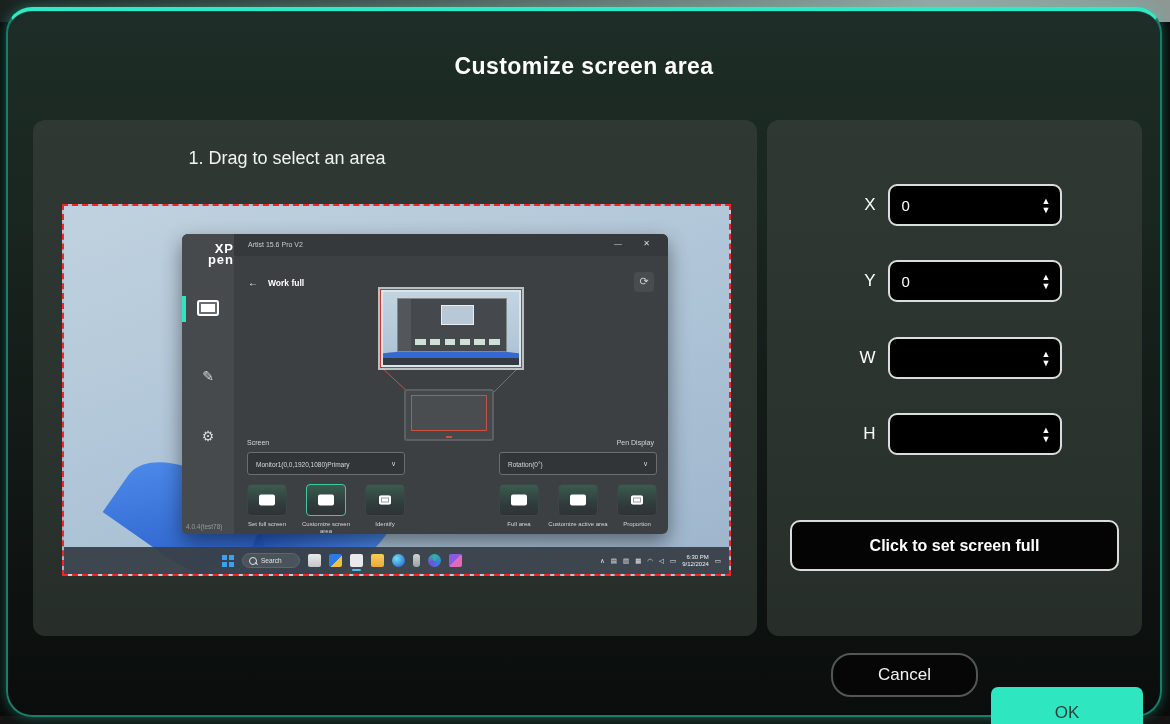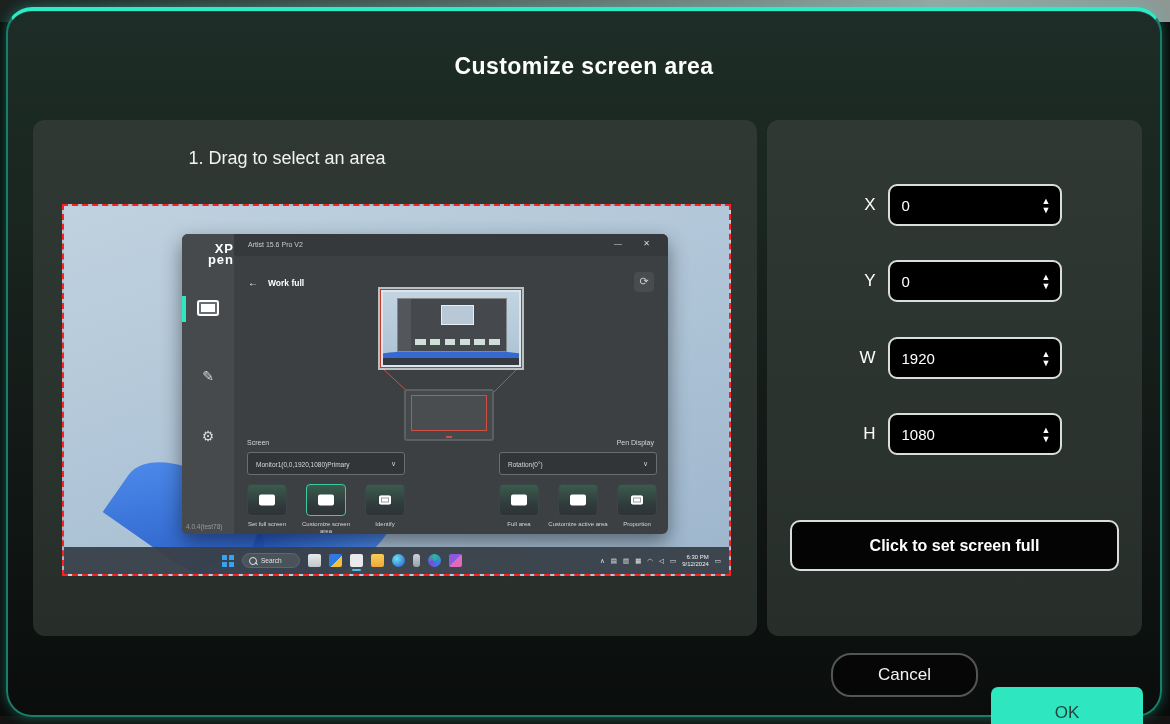--- a/index.html
+++ b/index.html
@@ -329,32 +329,30 @@
         <div class="stepper">
           <span>▲</span>
           <span>▼</span>
         </div>
       </div>
     </div>
 
     <div class="field-row fr-w">
       <div class="field-label">W</div>
       <div class="field-input-wrap">
-        <input value="1920" style="">
         <div class="stepper">
           <span>▲</span>
           <span>▼</span>
         </div>
       </div>
     </div>
 
     <div class="field-row fr-h">
       <div class="field-label">H</div>
       <div class="field-input-wrap">
-        <input value="1080" style="">
         <div class="stepper">
           <span>▲</span>
           <span>▼</span>
         </div>
       </div>
     </div>
 
     <button class="set-area-btn">Click to set screen full</button>
   </div>
 

